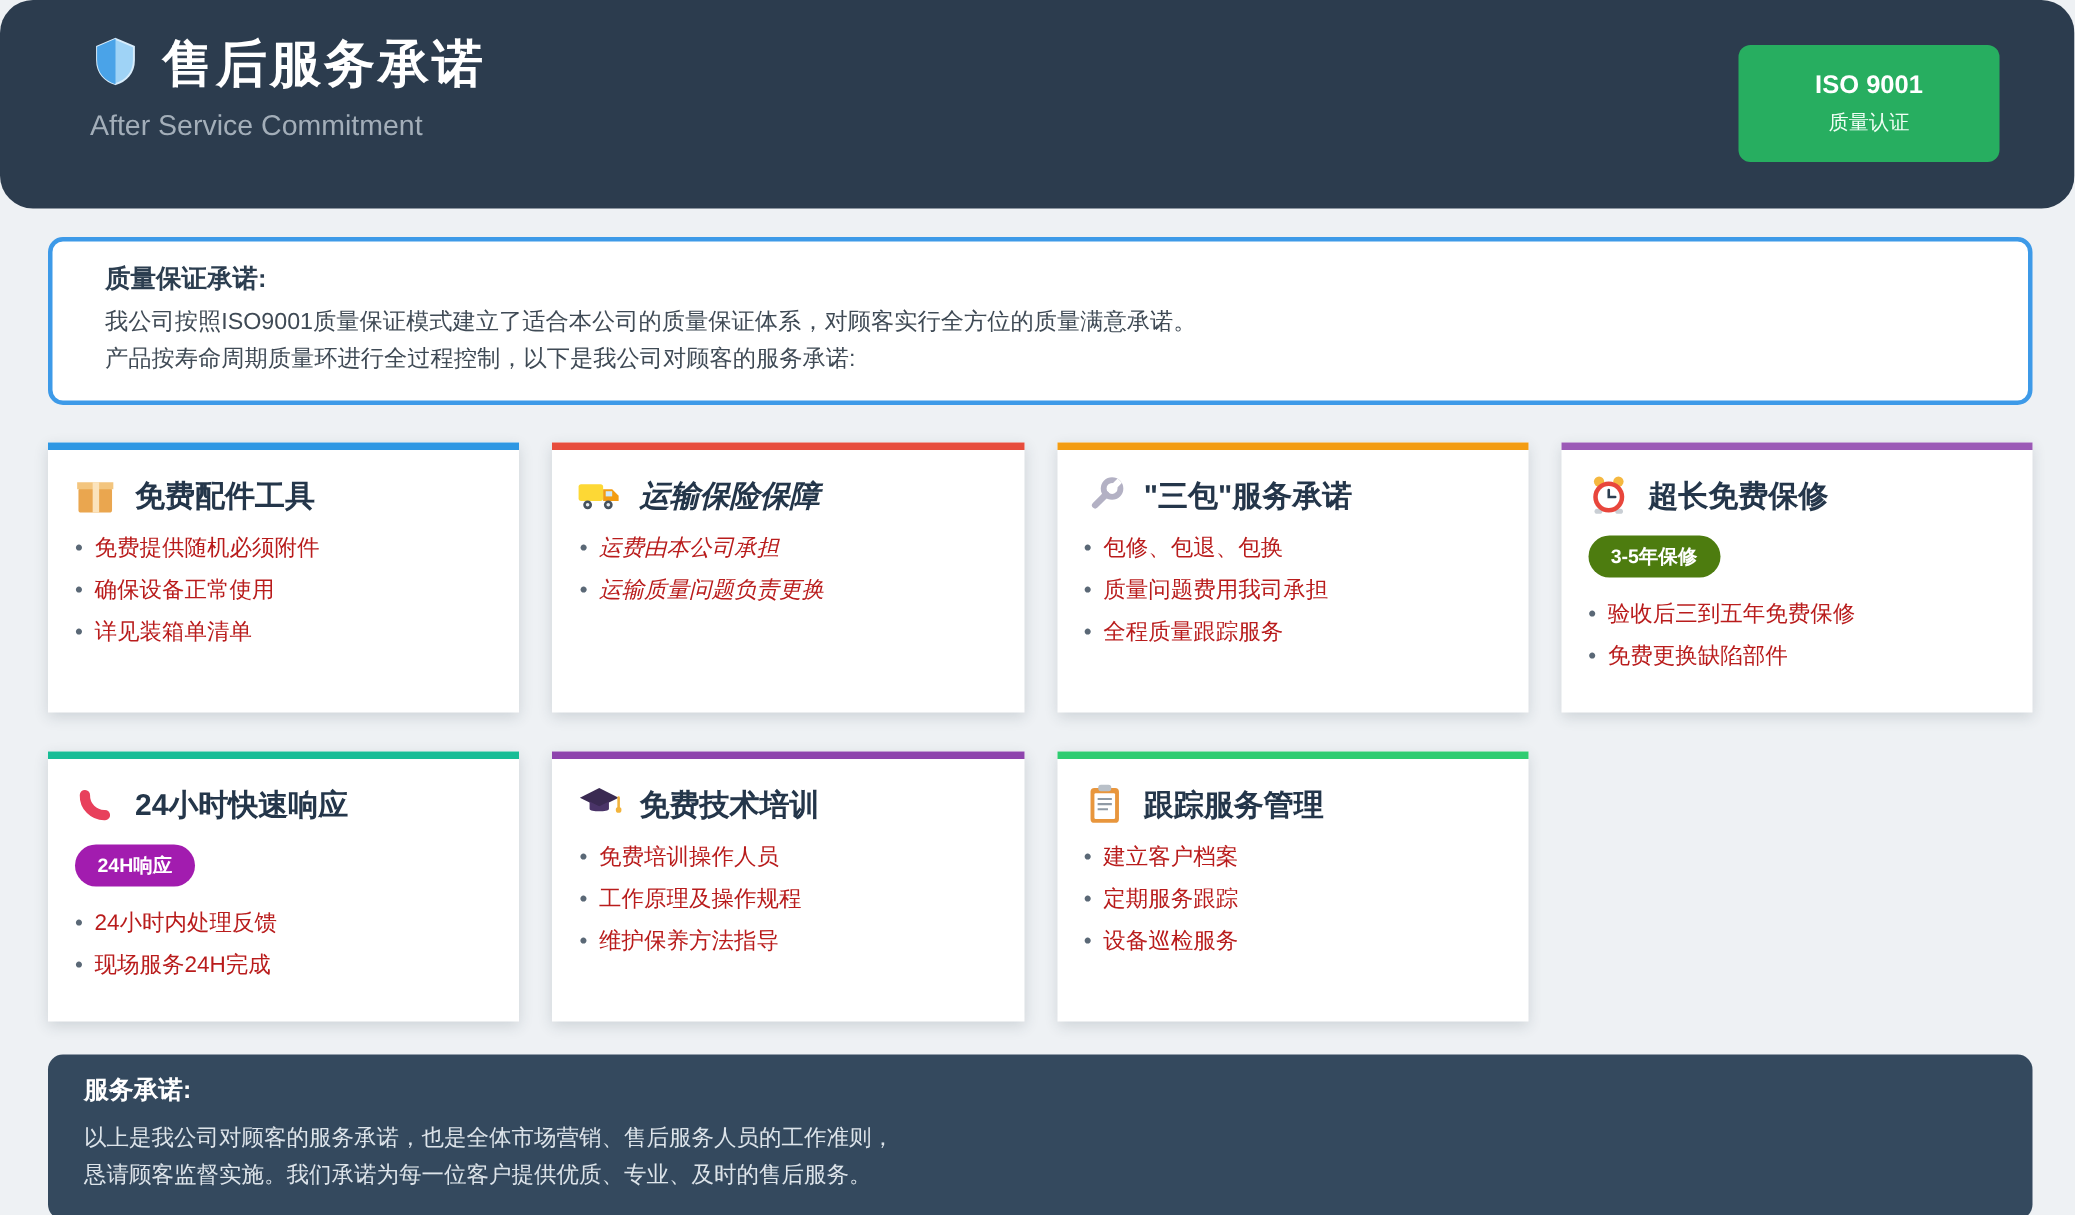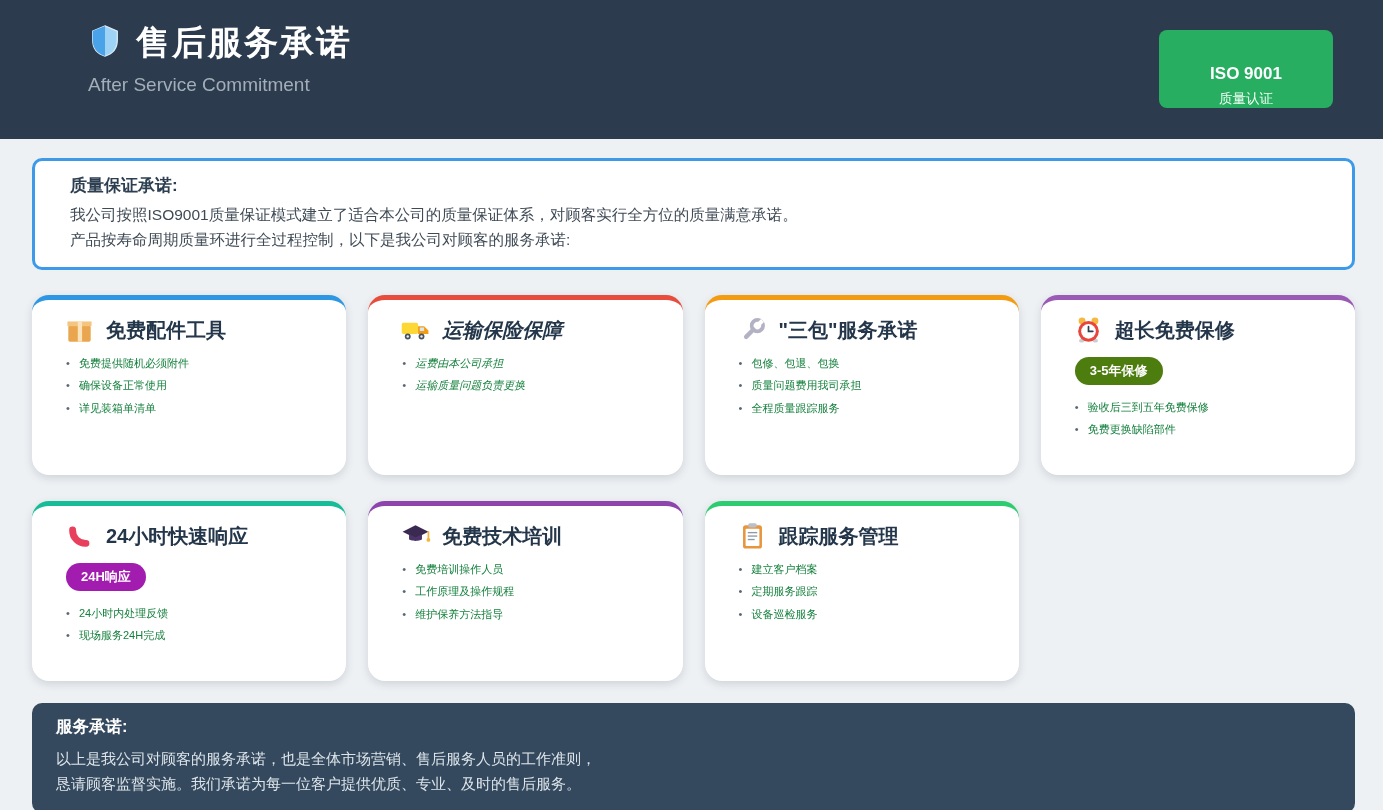--- a/index.html
+++ b/index.html
@@ -7,31 +7,32 @@
   body {
     font-family: "Liberation Sans", "DejaVu Sans", sans-serif;
     background: #eef1f4;
     color: #2c3e50;
   }
   
   .header {
     height: 139px;
     background: #2c3c4e;
     position: relative;
-    padding: 20px 0 0 88px;
+    padding: 20px 0 0 60px;
+    border-radius: 22px;
   }
   .header-title-row { display: flex; align-items: center; gap: 14px; }
   .header-title-row svg { width: 34px; height: 38px; }
   .page-title { color: #ffffff; font-size: 34px; font-weight: bold; letter-spacing: 2px; }
   .page-subtitle { color: #a3aeb9; font-size: 19px; margin-top: 8px; }
   .iso-badge {
     position: absolute; top: 30px; right: 50px;
     width: 174px; height: 78px;
     background: #27ae60; border-radius: 8px;
-    display: flex; flex-direction: column; align-items: center; justify-content: flex-end; gap: 6px;
+    display: flex; flex-direction: column; align-items: center; justify-content: center; gap: 6px;
   }
   .iso-badge .l1 { color: #fff; font-size: 17px; font-weight: bold; }
   .iso-badge .l2 { color: #f0fff5; font-size: 13.5px; }
 
   
   .content { padding: 19px 28px 0 32px; }
 
   .quality-box {
     background: #ffffff;
     border: 3px solid #3d9ae8;
@@ -43,38 +44,38 @@
 
   .cards-grid {
     margin-top: 25px;
     display: grid;
     grid-template-columns: repeat(4, 1fr);
     gap: 26px 22px;
   }
   .card {
     background: #ffffff;
     border-top: 5px solid #3498db;
-    border-radius: 17px;
+    border-radius: 0;
     box-shadow: 0 3px 9px rgba(40,55,70,0.16);
     min-height: 180px;
-    padding: 13px 32px 14px;
+    padding: 13px 16px 14px;
   }
   .card-head { display: flex; align-items: center; gap: 11px; margin: 2px 0 10px; }
   .card-icon svg { width: 31px; height: 31px; display: block; }
   .card-title { font-size: 20px; font-weight: bold; color: #24364a; }
   .card-badge {
     display: inline-block;
     color: #ffffff; font-size: 13px; font-weight: bold;
     background: #e74c3c;
     padding: 5px 15px; border-radius: 14px;
     margin: 1px 0 7px 2px;
   }
   .card-list { list-style: none; margin-top: 2px; }
   .card-list li {
-    font-size: 11px; color: #15803d;
+    font-size: 15px; color: #b91c1c;
     margin: 8px 0; padding-left: 15px; position: relative; line-height: 1.35;
   }
   .card-list li::before {
     content: "•"; position: absolute; left: 2px; top: 0; color: #5a6876;
   }
 
   
   .footer-box {
     margin-top: 22px;
     background: #34495e;

